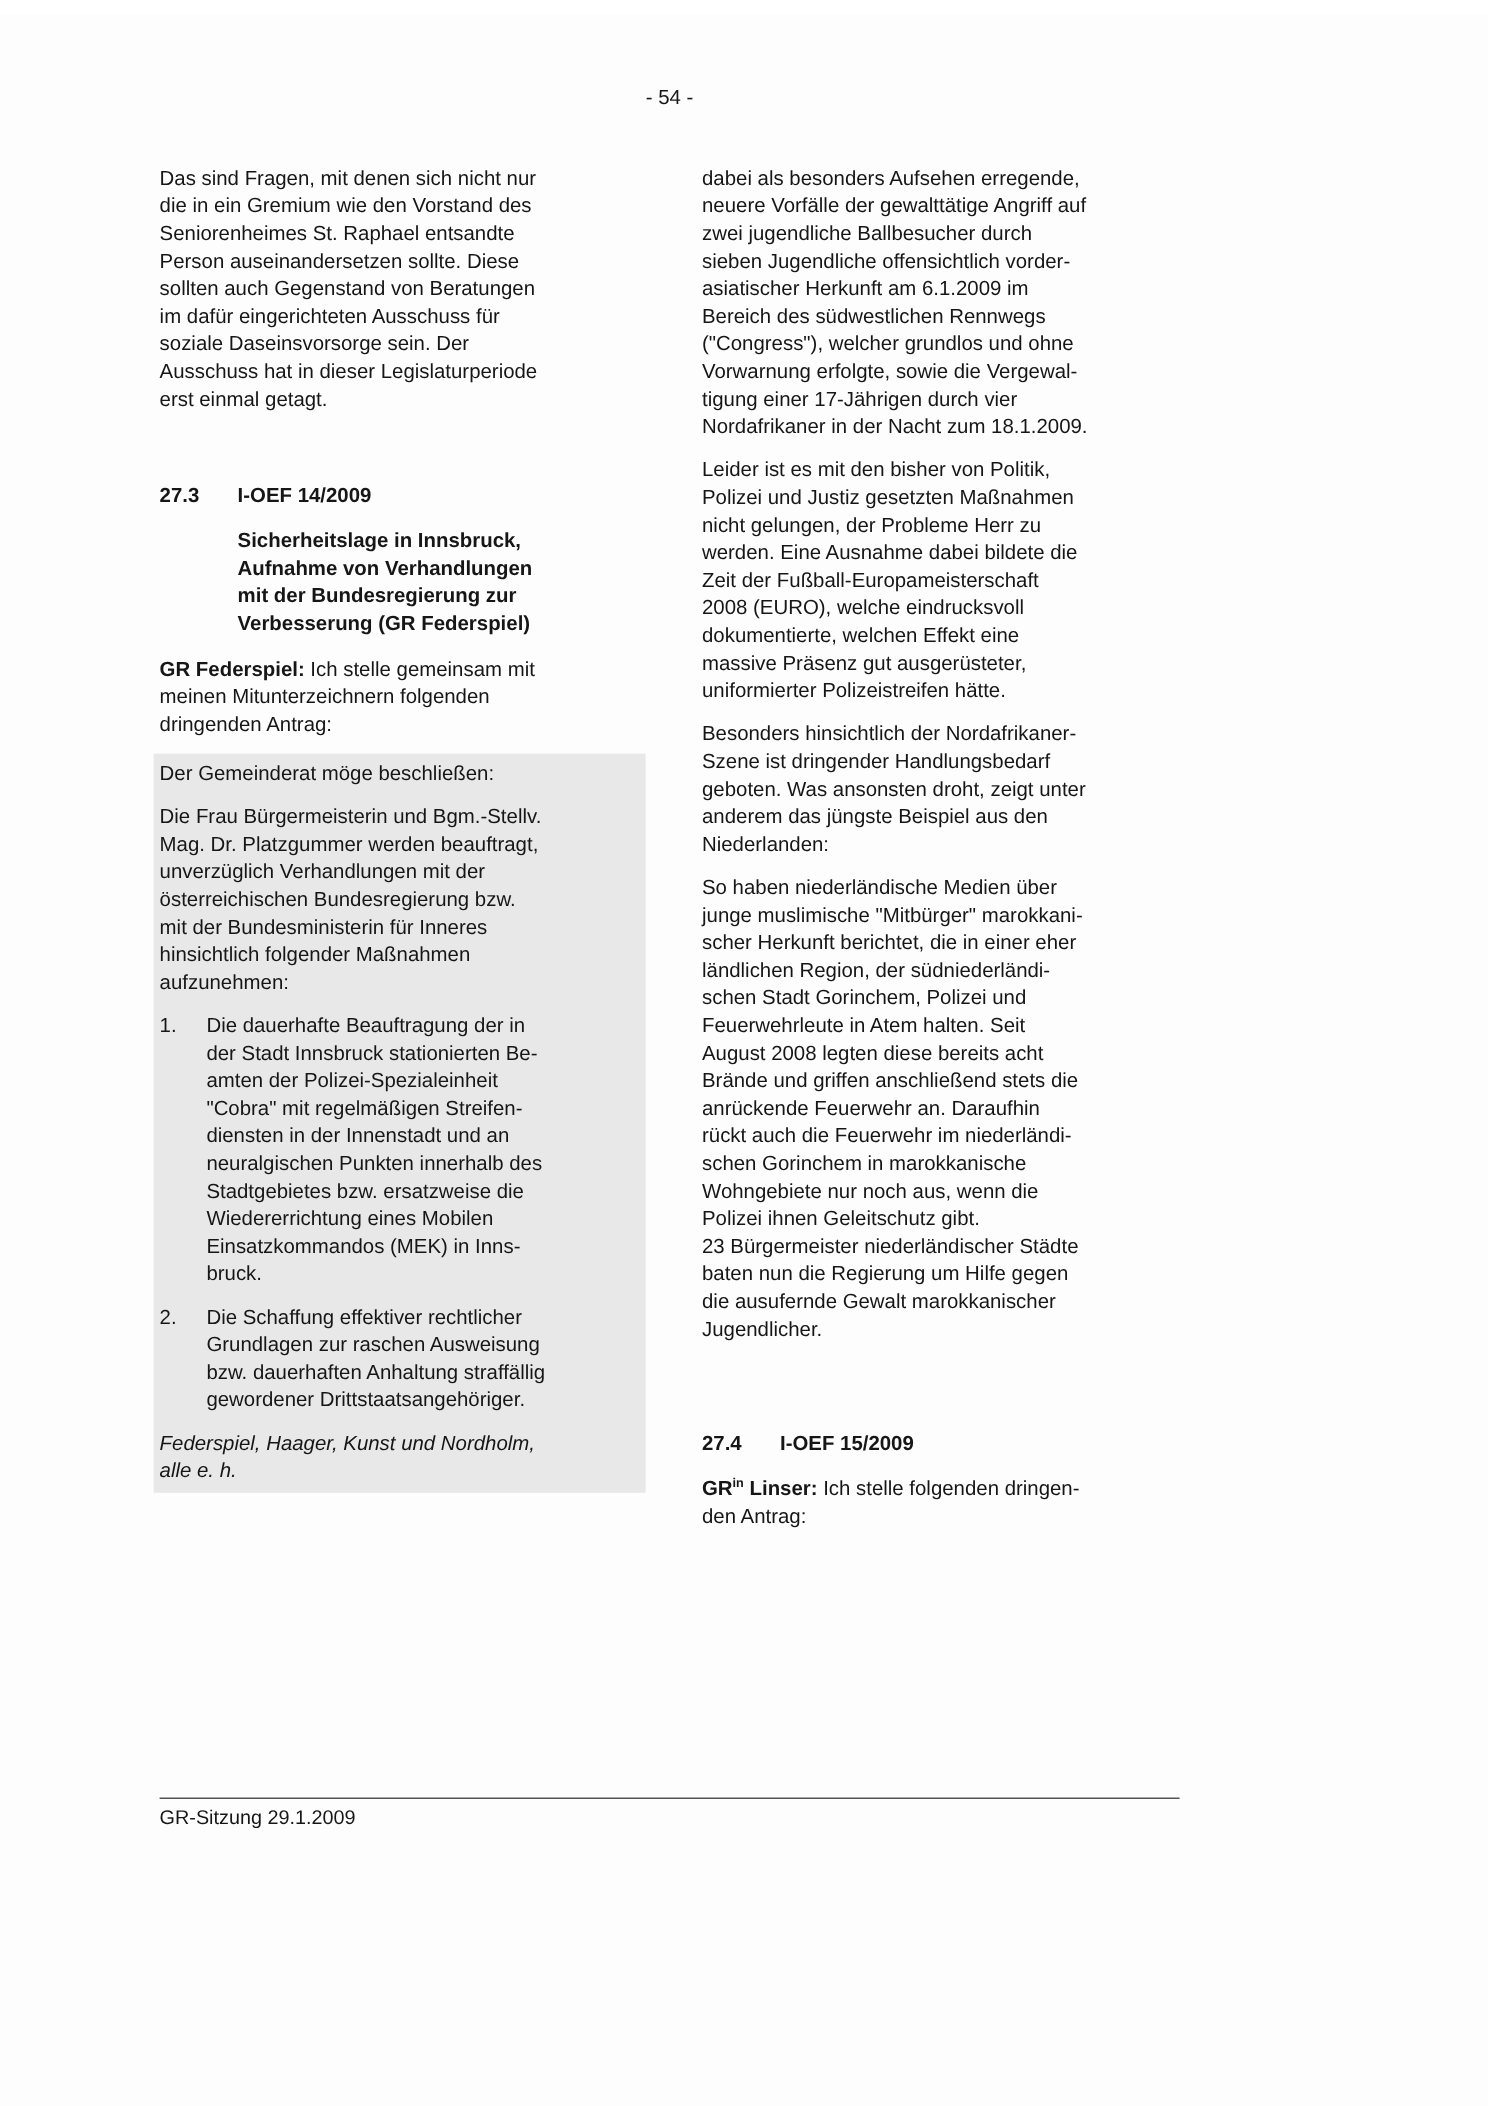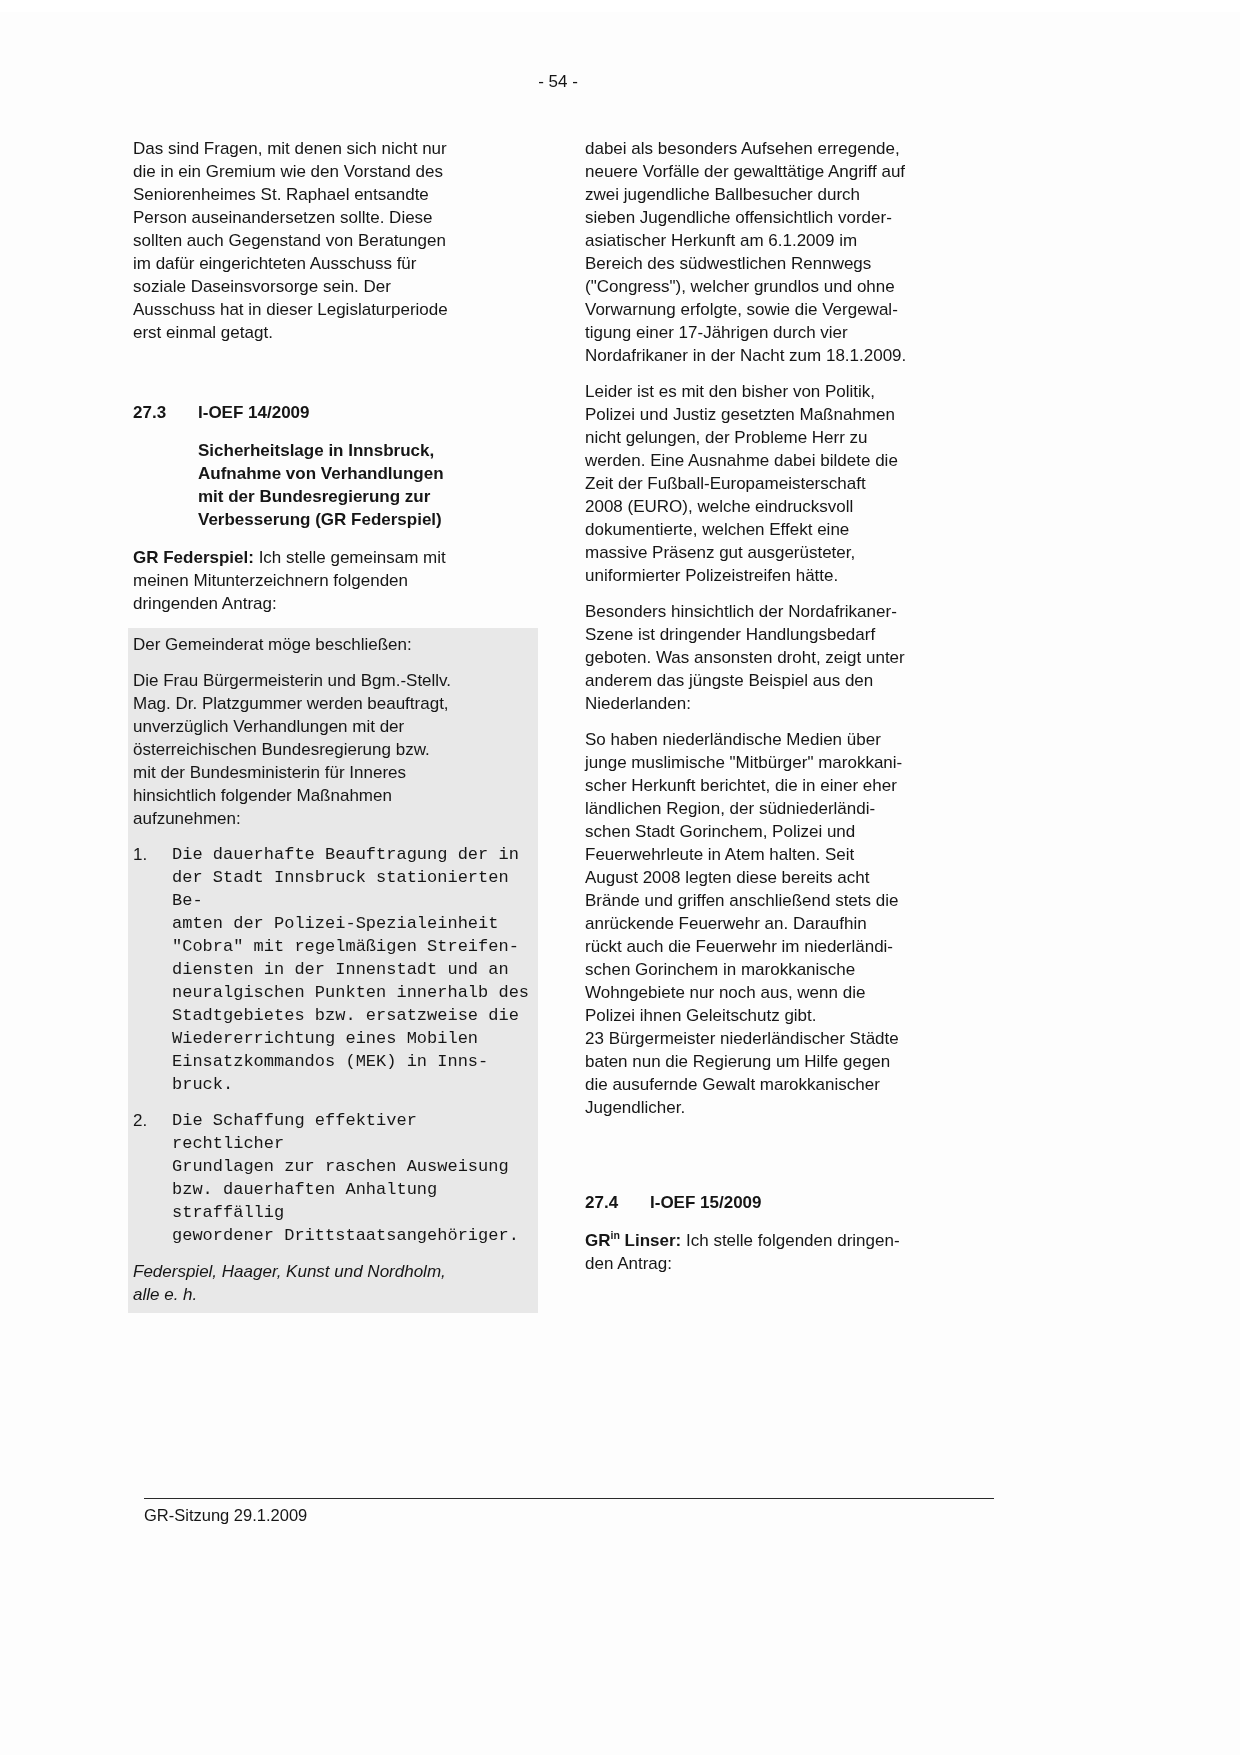--- a/index.html
+++ b/index.html
@@ -44,31 +44,31 @@
   }
   .highlight {
     background: #e8e8e8;
     margin: 0 -5px 13px -5px;
     padding: 5px 5px 7px 5px;
   }
   .highlight p.para { margin-bottom: 13px; }
   .highlight p.para:last-child { margin-bottom: 0; font-style: italic; }
   .list-item { display: flex; margin-bottom: 13px; }
   .li-num { width: 39px; flex: none; }
-  .li-text { white-space: pre-line; flex: 1; font-family: Liberation Mono, monospace; }
+  .li-text { white-space: pre-line; flex: 1; }
   b.lead { font-weight: bold; }
   sup.gr-sup {
     font-size: 0.62em;
     vertical-align: super;
     line-height: 0;
     font-weight: bold;
   }
   .footer {
     position: absolute;
-    left: 144px;
+    left: 133px;
     top: 1486px;
     width: 850px;
     border-top: 1.5px solid #2a2a2a;
     padding-top: 5px;
     font-size: 16.5px;
   }
 </style>
 </head>
 <body>
 

